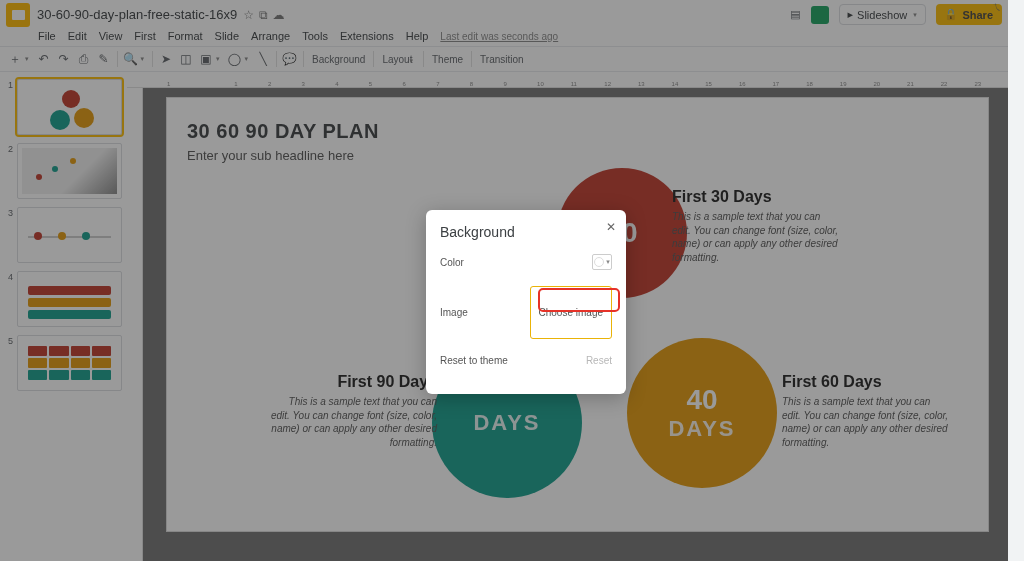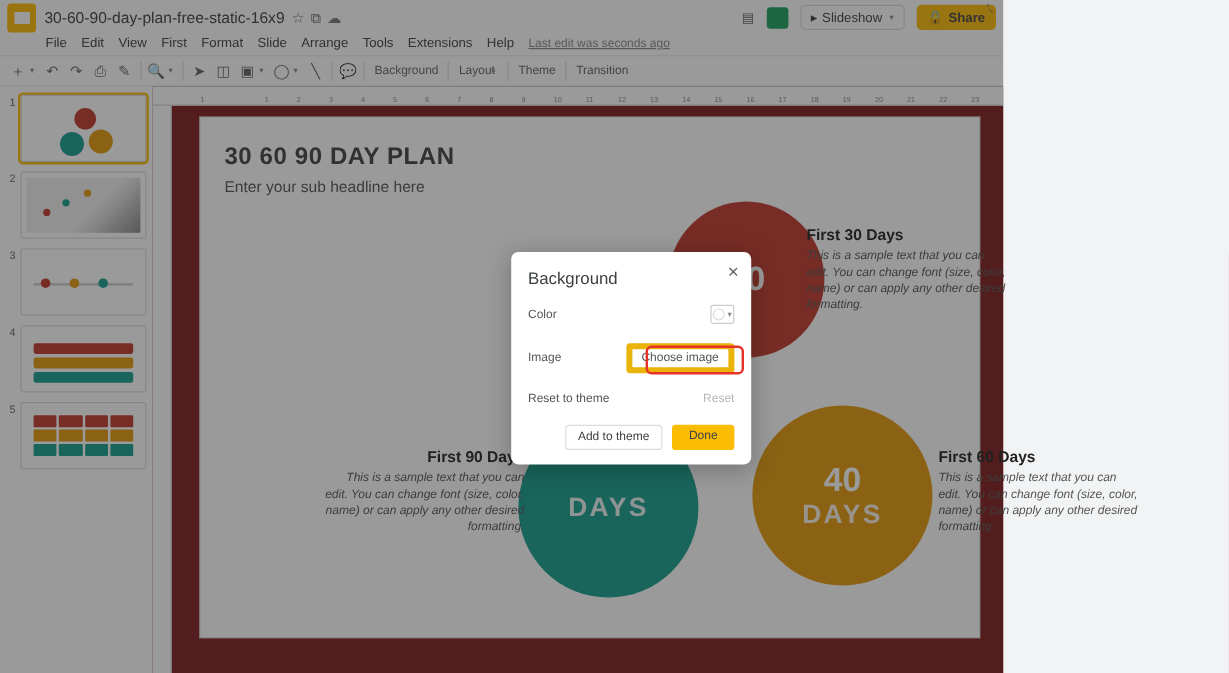--- a/index.html
+++ b/index.html
@@ -1,17 +1,17 @@
 <!DOCTYPE html>
 <html><head>
 <meta charset="utf-8">
 <style>
  html,body{margin:0;padding:0;font-family:Arial,Helvetica,sans-serif;background:#f1f3f4;overflow:hidden}
  *{box-sizing:border-box}
- .app{width:836px;height:561px;position:relative;background:#fff}
+ .app{width:1008px;height:561px;position:relative;background:#fff}
 
  
  .title-row{height:26px;display:flex;align-items:center;padding:3px 6px 0 6px;font-size:12px;color:#444}
  .app-logo{width:24px;height:24px;background:#ffbb00;border-radius:3px;display:flex;align-items:center;justify-content:center;margin-right:7px}
  .app-logo div{width:13px;height:10px;background:#fff;border-radius:1px}
  .doc-title{font-size:13px;color:#3c4043;margin-right:6px}
  .title-icons{color:#777;font-size:12px;display:flex;gap:5px;margin-right:auto}
  .title-icons span{cursor:pointer}
  .top-right{display:flex;align-items:center;gap:10px;font-size:11px}
  .sq-btn{border:1px solid #dadce0;border-radius:4px;padding:3px 8px;color:#3c4043;font-size:11px;display:flex;align-items:center;gap:4px;cursor:pointer}
@@ -31,55 +31,55 @@
  .tb-chev{font-size:7px;color:#888;margin-left:-3px;margin-right:2px}
 
  
  .workspace{display:flex;height:489px}
  .thumb-panel{width:127px;height:100%;overflow:auto;padding:7px 5px;background:#fff}
  .thumb-row{display:flex;margin-bottom:8px;gap:4px}
  .thumb-num{font-size:9px;color:#5f6368;width:8px;text-align:right;padding-top:1px}
  .thumb{flex:1;height:56px;border:1px solid #dadce0;border-radius:2px;background:#fff;position:relative;overflow:hidden;cursor:pointer}
  .thumb.sel{outline:2px solid #fbbc04}
 
- .canvas-wrap{flex:1;position:relative;background:#7f1d1d}
+ .canvas-wrap{flex:1;position:relative;background:#737373}
  .ruler-h{height:16px;background:#fff;border-bottom:1px solid #e0e0e0;font-size:6px;color:#888;display:flex;align-items:flex-end;padding-left:40px}
  .ruler-h span{flex:1;text-align:left;}
  .ruler-v{position:absolute;left:0;top:16px;width:16px;bottom:0;background:#fff;border-right:1px solid #e0e0e0}
  .stage{position:absolute;left:40px;top:26px;right:20px;bottom:30px;background:#fff;box-shadow:0 0 0 1px #dcdcdc}
 
  
  .slide-title{position:absolute;left:20px;top:22px;font-size:20px;font-weight:bold;color:#3c4043;letter-spacing:.5px}
  .slide-sub{position:absolute;left:20px;top:50px;font-size:13px;color:#555}
  .circle{position:absolute;border-radius:50%;display:flex;flex-direction:column;align-items:center;justify-content:center;color:#fff;font-weight:bold}
  .c1{background:#c0392b;width:130px;height:130px;left:390px;top:70px}
  .c2{background:#e39a0b;width:150px;height:150px;left:460px;top:240px}
  .c3{background:#159e8c;width:150px;height:150px;left:265px;top:250px}
  .big-num{font-size:28px}
  .days-lbl{font-size:22px;letter-spacing:2px;opacity:.9}
  .txt-block{position:absolute;width:170px;font-size:10px;color:#444}
- .txt-block h4{margin:0 0 4px 0;font-size:13px;color:#222}
+ .txt-block h4{margin:0 0 4px 0;font-size:16px;color:#222}
  .txt-block p{margin:0;font-style:italic;line-height:1.35;color:#555}
  .tb1{left:505px;top:90px}
  .tb2{left:615px;top:275px}
  .tb3{left:100px;top:275px;text-align:right}
 
  .collapse-btn{position:absolute;right:4px;top:0;width:14px;height:14px;font-size:10px;color:#5f6368;text-align:center;cursor:pointer}
 
  
  .dim{position:absolute;inset:0;background:rgba(30,30,30,.45)}
 
  
  .dialog{position:absolute;left:426px;top:210px;width:200px;background:#fff;border-radius:6px;box-shadow:0 4px 20px rgba(0,0,0,.25);padding:14px 14px 12px 14px;font-size:11px;color:#3c4043}
  .dlg-title{font-size:14px;margin-bottom:14px}
  .dlg-close{position:absolute;right:10px;top:10px;font-size:12px;color:#666;cursor:pointer}
  .dlg-row{display:flex;justify-content:space-between;align-items:center;margin-bottom:16px;font-size:10px;color:#555}
  .color-swatch{width:20px;height:16px;border:1px solid #ccc;border-radius:2px;display:flex;align-items:center;justify-content:center;cursor:pointer}
  .chev{font-size:7px;color:#888;margin-left:2px}
- .choose-img{border:5px solid #eab308;border-radius:3px;padding:2px 8px;font-size:10px;cursor:pointer;position:relative}
+ .choose-img{border:1px solid #eab308;border-radius:3px;padding:20px 8px;font-size:10px;cursor:pointer;position:relative}
  .highlight-ring{position:absolute;border:2px solid #e63228;border-radius:5px;left:538px;top:288px;width:82px;height:24px;pointer-events:none}
  .reset-lbl{color:#b7b7b7;font-size:10px}
  .dlg-actions{display:flex;justify-content:flex-end;gap:8px;margin-top:6px}
  .btn-plain{border:1px solid #dadce0;background:#fff;border-radius:3px;padding:4px 10px;font-size:10px;cursor:pointer}
  .btn-primary{background:#fbbc04;border:none;border-radius:3px;padding:4px 14px;font-size:10px;cursor:pointer}
 
  
  .th-art{position:absolute;inset:4px}
  .th1 .d{position:absolute;border-radius:50%}
  .th1 .a{width:18px;height:18px;background:#c0392b;left:40px;top:6px}
@@ -305,21 +305,17 @@
         </div>
    </div>
    <div class="dlg-row">
      <span>Image</span>
      <div class="choose-img">Choose image</div>
    </div>
    <div class="dlg-row">
      <span>Reset to theme</span>
      <span class="reset-lbl">Reset</span>
    </div>
-   <div class="dlg-actions">
-     <div class="btn-plain">Add to theme</div>
-     <div class="btn-primary">Done</div>
-   </div>
  </div>
 
  <div class="highlight-ring"></div>
 
 </div>
 
 </body></html>

